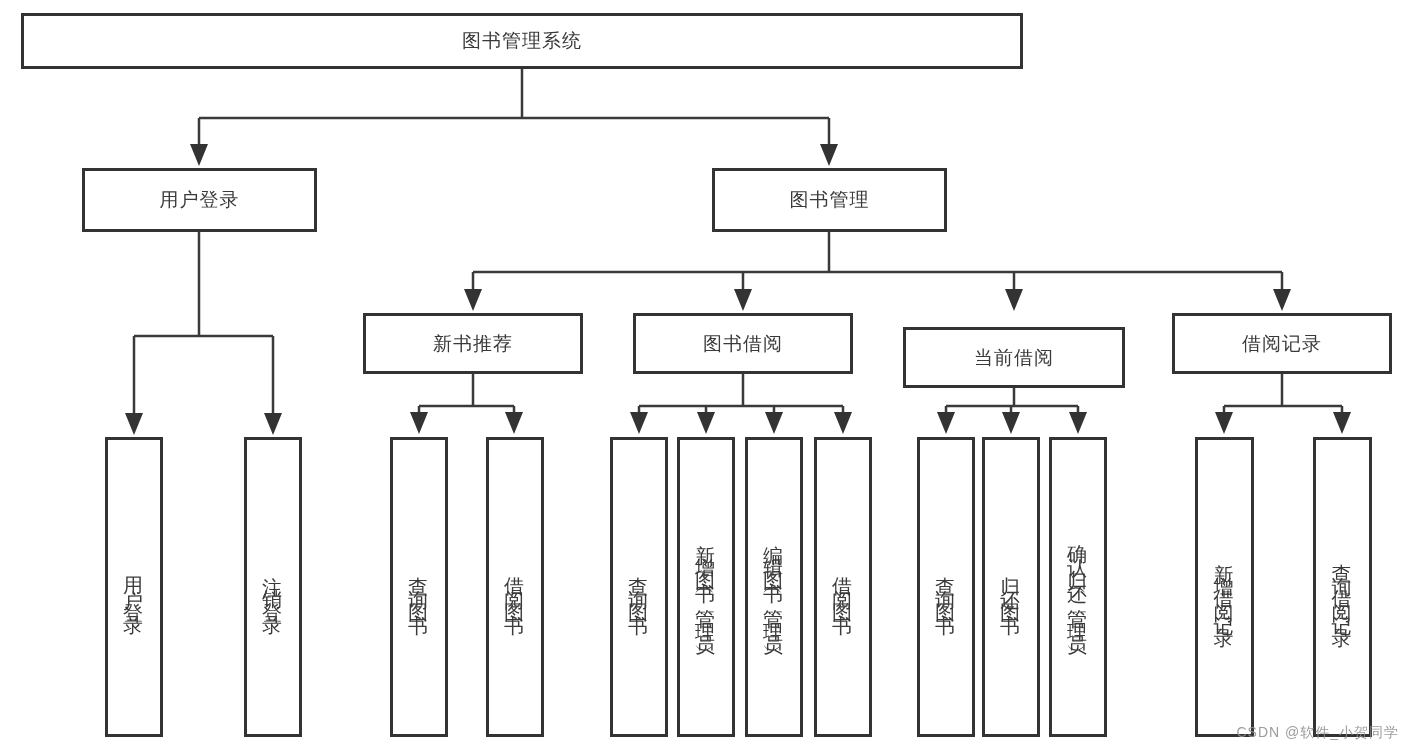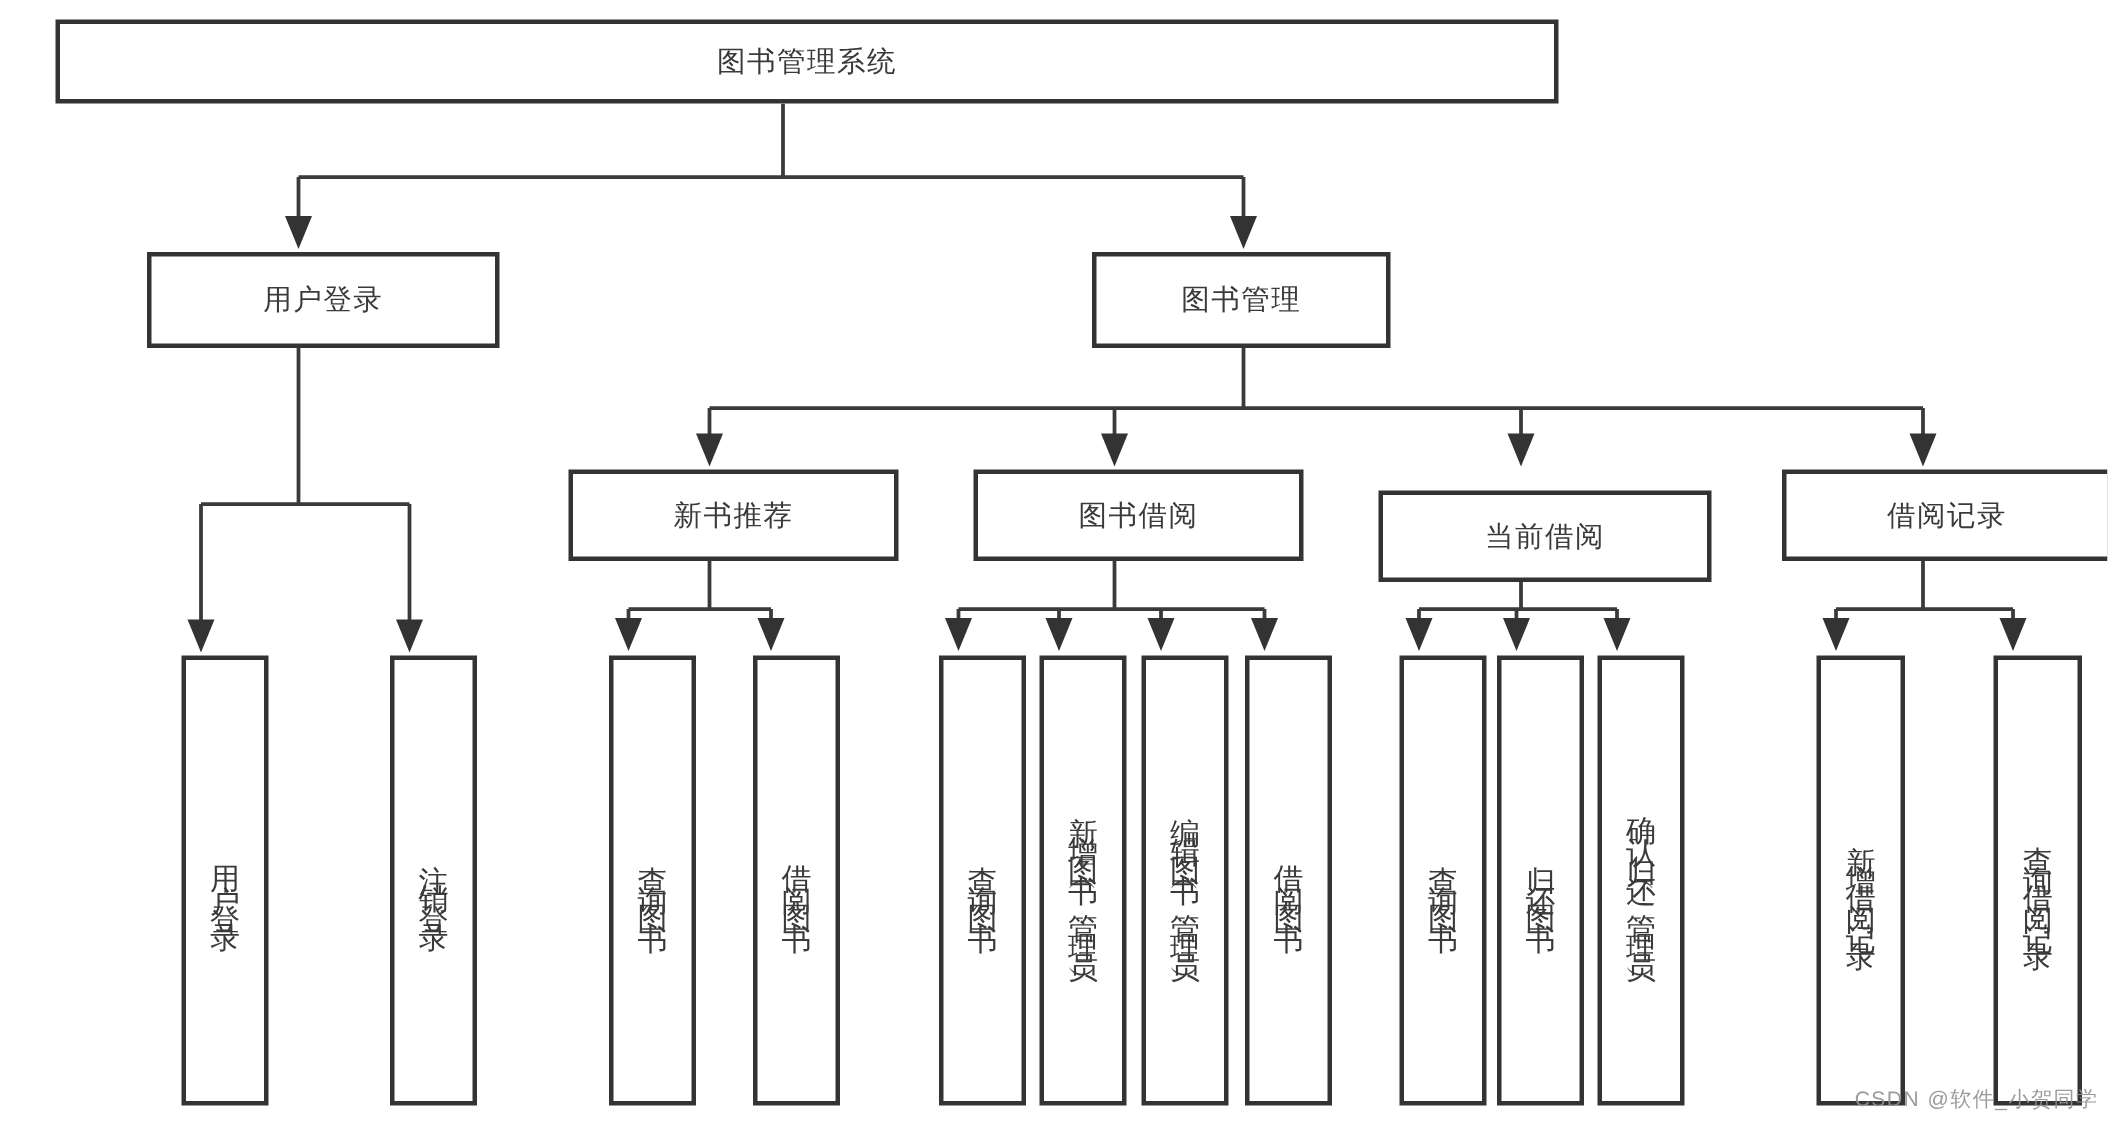--- a/index.html
+++ b/index.html
@@ -16,21 +16,20 @@
   }
   .node{
     position:absolute;
     box-sizing:border-box;
     background:#ffffff;
     border:3px solid #333333;
     display:flex;
     align-items:center;
     justify-content:center;
     color:#3a3a3a;
-    margin-left:16px;
   }
   .h-label{
     font-size:19px;
     letter-spacing:1px;
     white-space:nowrap;
   }
   .v-label{
     writing-mode:vertical-rl;
     text-orientation:mixed;
     font-size:20px;
@@ -85,21 +84,21 @@
              M1333,412 L1351,412 L1342,434 Z"></path>
   </svg>
 
   <div class="node" style="left:21px;top:13px;width:1002px;height:56px">
     <span class="h-label">图书管理系统</span>
   </div>
 
   <div class="node" style="left:82px;top:168px;width:235px;height:64px">
     <span class="h-label">用户登录</span>
   </div>
-  <div class="node" style="left:712px;top:168px;width:199px;height:64px">
+  <div class="node" style="left:712px;top:168px;width:235px;height:64px">
     <span class="h-label">图书管理</span>
   </div>
 
   <div class="node" style="left:633px;top:313px;width:220px;height:61px">
     <span class="h-label">图书借阅</span>
   </div>
   <div class="node" style="left:363px;top:313px;width:220px;height:61px">
     <span class="h-label">新书推荐</span>
   </div>
   <div class="node" style="left:903px;top:327px;width:222px;height:61px">

